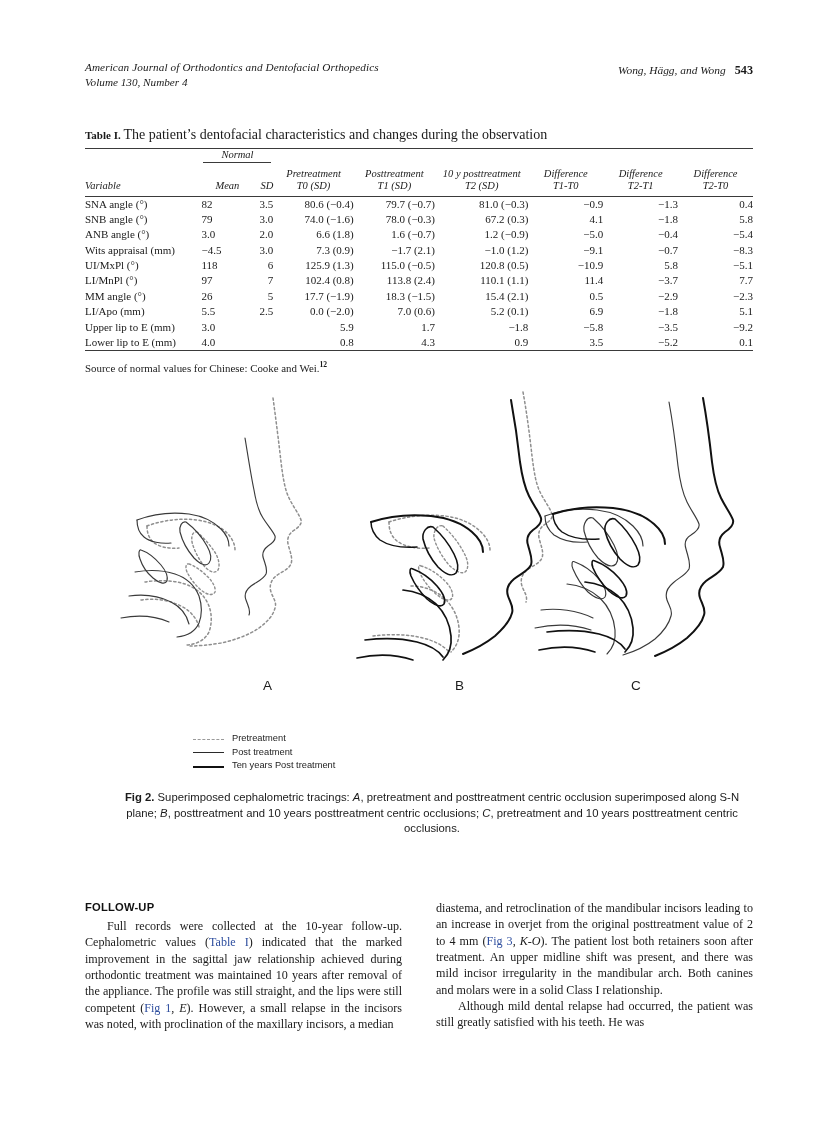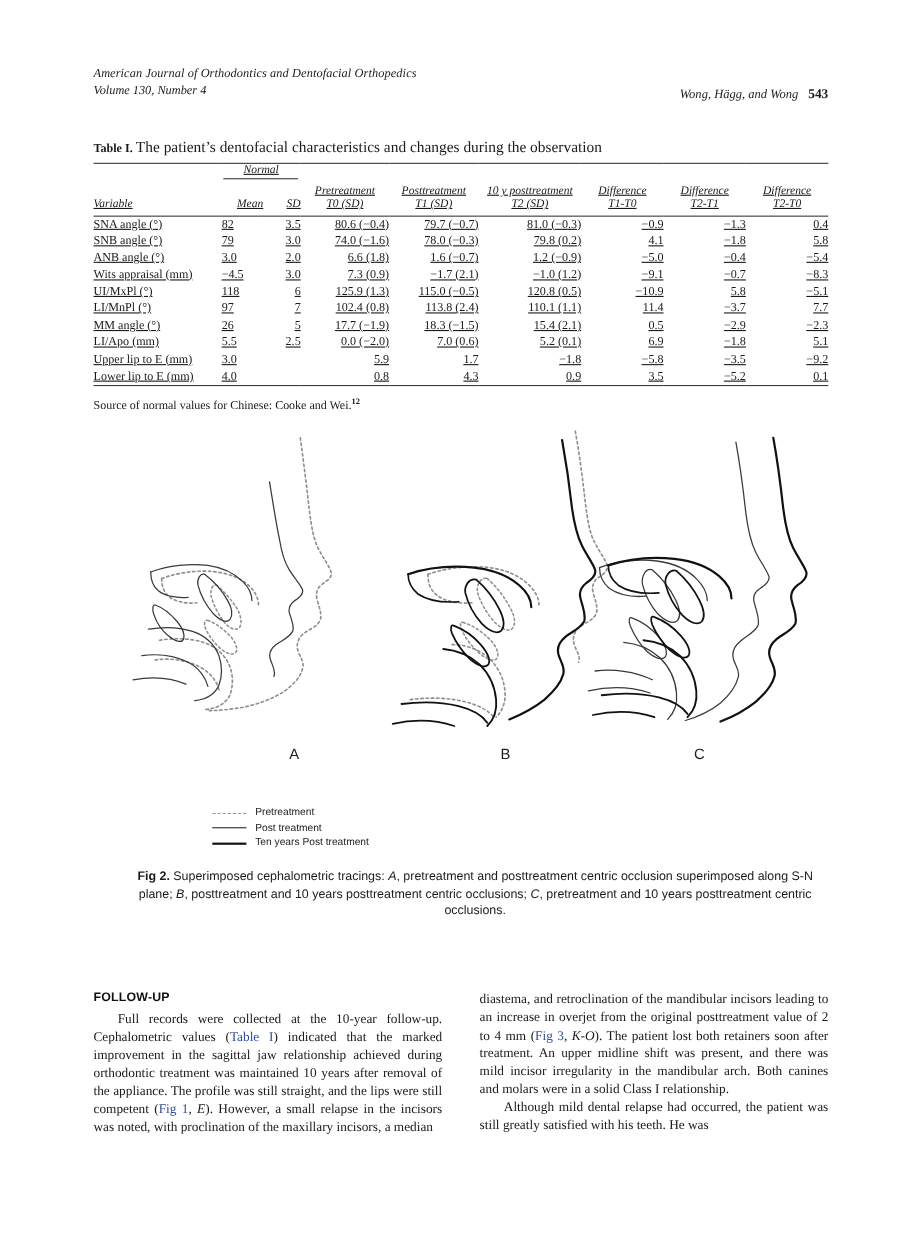--- a/index.html
+++ b/index.html
@@ -42,21 +42,21 @@
     display: block;
   }
   .rh-volume {
     font-size: 11.2px;
     display: block;
   }
   .rh-volume .ital { font-style: italic; }
   .runhead-right {
     position: absolute;
     right: 0;
-    top: 16px;
+    top: 0;
     white-space: nowrap;
   }
   .rh-authors {
     font-style: italic;
     font-size: 11.4px;
   }
   .rh-page {
     font-weight: bold;
     font-size: 12.2px;
     margin-left: 9px;
@@ -78,21 +78,20 @@
     font-weight: bold;
     font-size: 11px;
   }
   .table-caption .ttext {
     font-size: 14px;
   }
   table.data {
     border-collapse: collapse;
     width: 668px;
     font-size: 10.6px;
-    text-decoration: underline;
   }
   table.data thead th {
     font-weight: normal;
     font-style: italic;
     vertical-align: bottom;
     padding: 0 0 3px 0;
     font-size: 10.5px;
     line-height: 12.2px;
   }
   .rule-top td, .rule-top th { border-top: 1.4px solid #3a3a3a; }
@@ -339,21 +338,21 @@
             <td class="d">−0.9</td>
             <td class="d">−1.3</td>
             <td class="dlast">0.4</td>
           </tr>
           <tr>
             <td class="var">SNB angle (°)</td>
             <td class="n">79</td>
             <td class="n2">3.0</td>
             <td class="v">74.0 (−1.6)</td>
             <td class="v">78.0 (−0.3)</td>
-            <td class="v">79.8 (0.2)</td>
+            <td class="v">67.2 (0.3)</td>
             <td class="d">4.1</td>
             <td class="d">−1.8</td>
             <td class="dlast">5.8</td>
           </tr>
           <tr>
             <td class="var">ANB angle (°)</td>
             <td class="n">3.0</td>
             <td class="n2">2.0</td>
             <td class="v">6.6 (1.8)</td>
             <td class="v">1.6 (−0.7)</td>

